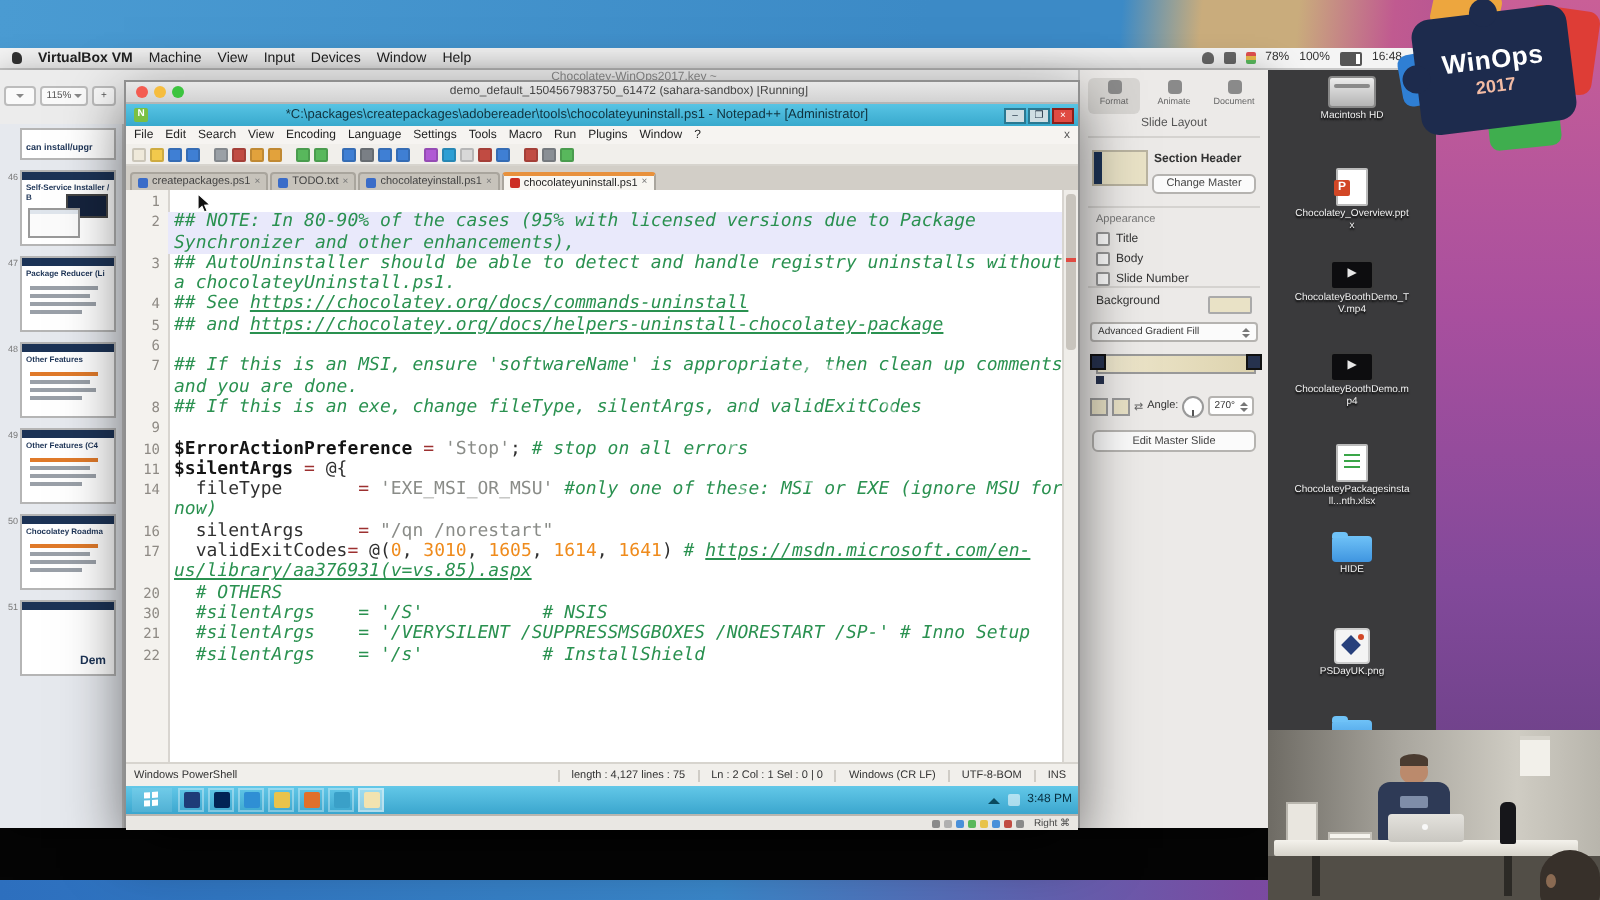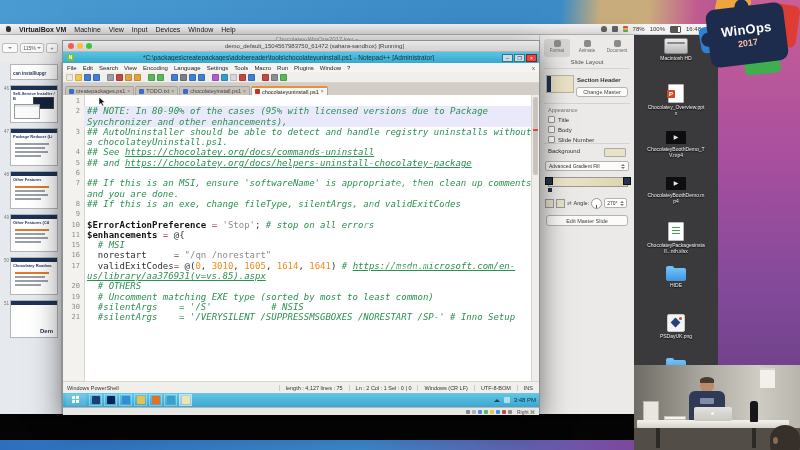--- a/index.html
+++ b/index.html
@@ -569,49 +569,49 @@
             <div class="crow">
               <div class="cnum">9</div>
               <div class="ctext"></div>
             </div>
             <div class="crow">
               <div class="cnum">10</div>
               <div class="ctext"><span class="c-v">$ErrorActionPreference</span><span class="c-o"> = </span><span class="c-s">'Stop'</span><span class="c-d">; </span><span class="c-c"># stop on all errors</span></div>
             </div>
             <div class="crow">
               <div class="cnum">11</div>
-              <div class="ctext"><span class="c-v">$enhancements</span><span class="c-o"> = </span><span class="c-d">@{</span></div>
-            </div>
-            <div class="crow">
-              <div class="cnum">15</div>
-              <div class="ctext"><span class="c-c">  # MSI</span></div>
+              <div class="ctext"><span class="c-v">$silentArgs</span><span class="c-o"> = </span><span class="c-d">@{</span></div>
+            </div>
+            <div class="crow">
+              <div class="cnum">14</div>
+              <div class="ctext"><span class="c-d">  fileType       </span><span class="c-o">= </span><span class="c-s">'EXE_MSI_OR_MSU'</span><span class="c-d"> </span><span class="c-c">#only one of these: MSI or EXE (ignore MSU for now)</span></div>
             </div>
             <div class="crow">
               <div class="cnum">16</div>
-              <div class="ctext"><span class="c-d">  norestart     </span><span class="c-o">= </span><span class="c-s">"/qn /norestart"</span></div>
+              <div class="ctext"><span class="c-d">  silentArgs     </span><span class="c-o">= </span><span class="c-s">"/qn /norestart"</span></div>
             </div>
             <div class="crow">
               <div class="cnum">17</div>
               <div class="ctext"><span class="c-d">  validExitCodes</span><span class="c-o">= </span><span class="c-d">@(</span><span class="c-n">0</span><span class="c-d">, </span><span class="c-n">3010</span><span class="c-d">, </span><span class="c-n">1605</span><span class="c-d">, </span><span class="c-n">1614</span><span class="c-d">, </span><span class="c-n">1641</span><span class="c-d">) </span><span class="c-c"># </span><span class="c-l">https://msdn.microsoft.com/en-us/library/aa376931(v=vs.85).aspx</span></div>
             </div>
             <div class="crow">
               <div class="cnum">20</div>
               <div class="ctext"><span class="c-c">  # OTHERS</span></div>
             </div>
             <div class="crow">
-              <div class="cnum">19</div>
-              <div class="ctext"><span class="c-c">  # Uncomment matching EXE type (sorted by most to least common)</span></div>
-            </div>
-            <div class="crow">
               <div class="cnum">30</div>
               <div class="ctext"><span class="c-c">  #silentArgs    = '/S'           # NSIS</span></div>
             </div>
             <div class="crow">
               <div class="cnum">21</div>
               <div class="ctext"><span class="c-c">  #silentArgs    = '/VERYSILENT /SUPPRESSMSGBOXES /NORESTART /SP-' # Inno Setup</span></div>
+            </div>
+            <div class="crow">
+              <div class="cnum">22</div>
+              <div class="ctext"><span class="c-c">  #silentArgs    = '/s'           # InstallShield</span></div>
             </div>
           </div>
         <div class="npp-scroll">
           <div class="npp-thumb"></div>
           <div class="npp-mark"></div>
         </div>
         <svg class="mouse-cursor" viewBox="0 0 7 10">
           <path d="M0,0 L0,8 L2,6.2 L3.2,9 L4.6,8.4 L3.4,5.6 L6,5.4 Z" fill="#111" stroke="#fff" stroke-width="0.6"></path>
         </svg>
       </div>

